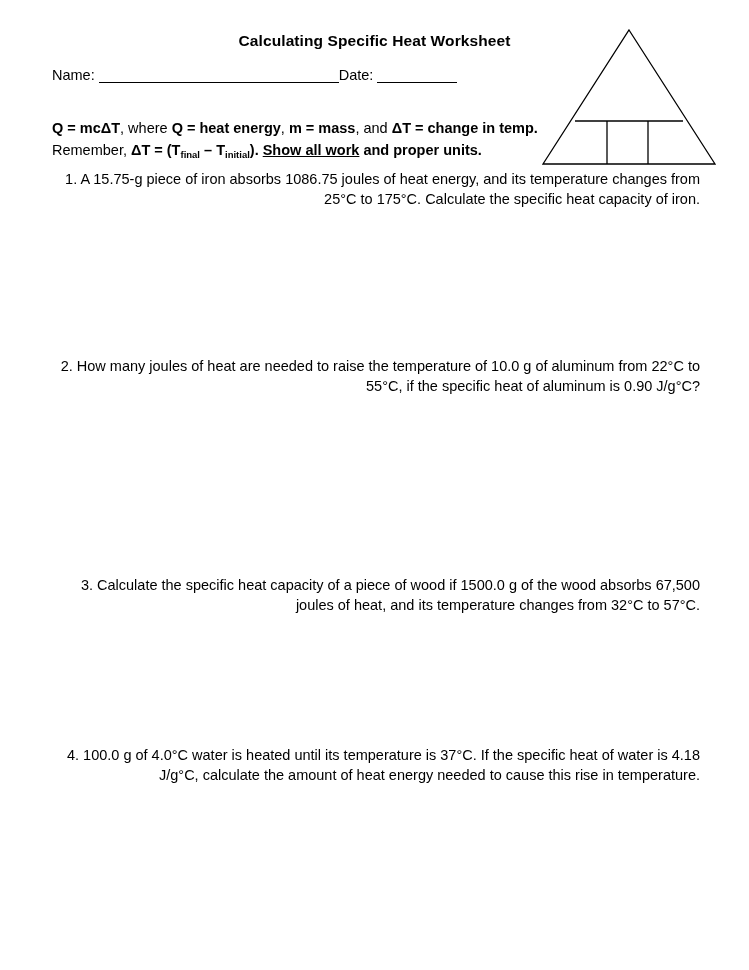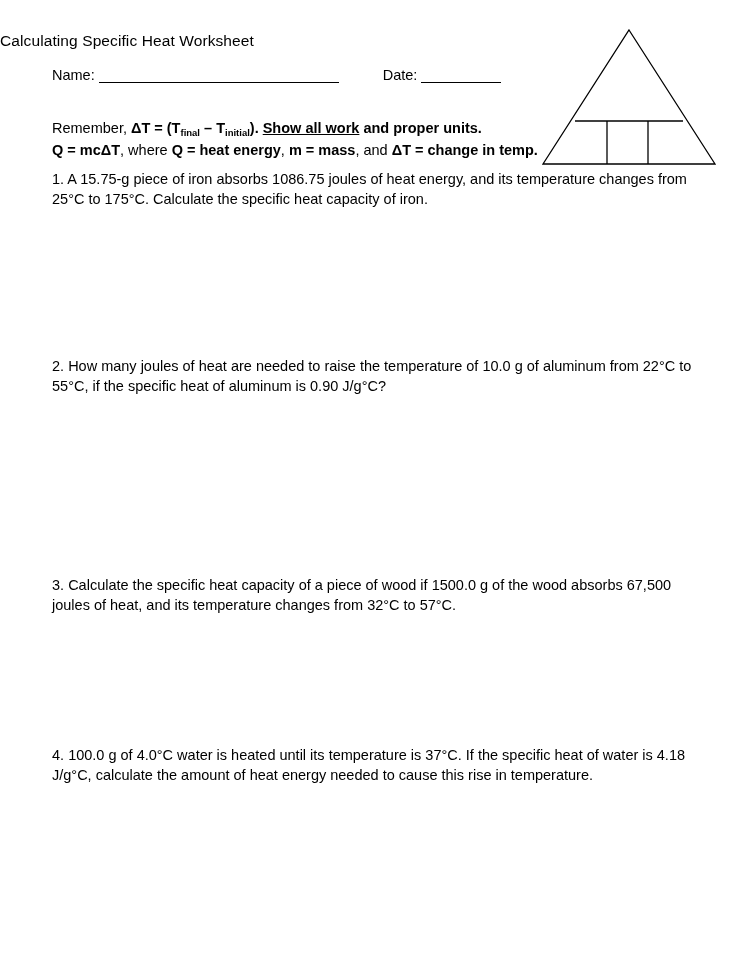--- a/index.html
+++ b/index.html
@@ -19,22 +19,24 @@
     position: relative;
     width: 749px;
     height: 970px;
     box-sizing: border-box;
   }
   .title {
     position: absolute;
     left: 0;
     top: 32px;
     width: 749px;
+    text-align: center;
     font-size: 15.5px;
     letter-spacing: 0.1px;
+    font-weight: bold;
   }
   .name-row {
     position: absolute;
     left: 52px;
     top: 67px;
     width: 500px;
     font-size: 14.5px;
   }
   .name-label {
     display: inline-block;
@@ -43,21 +45,20 @@
   .blank-long {
     display: inline-block;
     width: 240px;
     border-bottom: 1px solid #000;
     height: 14px;
     margin-left: 4px;
     vertical-align: bottom;
   }
   .date-label {
     display: inline-block;
-    margin-left: 44px;
   }
   .blank-short {
     display: inline-block;
     width: 80px;
     border-bottom: 1px solid #000;
     height: 14px;
     margin-left: 4px;
     vertical-align: bottom;
   }
   .formula-block {
@@ -86,20 +87,21 @@
     top: 26px;
     width: 178px;
     height: 142px;
   }
   .q {
     position: absolute;
     left: 52px;
     width: 648px;
     font-size: 14.5px;
     line-height: 1.35;
+    text-align: right;
   }
   .q1 { top: 170px; }
   .q2 { top: 357px; }
   .q3 { top: 576px; }
   .q4 { top: 746px; }
 </style>
 </head>
 <body>
 
 <div class="page">
@@ -113,22 +115,22 @@
   <div class="triangle-box">
     <svg width="178" height="142" viewBox="0 0 178 142">
       <polygon points="89,4 175,138 3,138" fill="none" stroke="#000000" stroke-width="1.3"></polygon>
       <line x1="35" y1="95" x2="143" y2="95" stroke="#000000" stroke-width="1.3"></line>
       <line x1="67" y1="95" x2="67" y2="138" stroke="#000000" stroke-width="1.3"></line>
       <line x1="108" y1="95" x2="108" y2="138" stroke="#000000" stroke-width="1.3"></line>
     </svg>
   </div>
 
   <div class="formula-block">
+    <div><b><span>Q = mc</span><span>Δ</span><span>T</span></b><span>, where </span><b>Q = heat energy</b><span>, </span><b>m = mass</b><span>, and </span><b><span>Δ</span><span>T = change in temp.</span></b></div>
     <div><span>Remember, </span><b><span>Δ</span><span>T = (T</span><sub>final</sub><span> – T</span><sub>initial</sub><span>).  </span><span class="u">Show all work</span><span> and proper units.</span></b></div>
-    <div><b><span>Q = mc</span><span>Δ</span><span>T</span></b><span>, where </span><b>Q = heat energy</b><span>, </span><b>m = mass</b><span>, and </span><b><span>Δ</span><span>T = change in temp.</span></b></div>
   </div>
 
   <div class="q q1">
     <span>1.</span>
     <span>A 15.75-g piece of iron absorbs 1086.75 joules of heat energy, and its temperature changes from 25°C to 175°C.  Calculate the specific heat capacity of iron.</span>
   </div>
 
   <div class="q q2">
     <span>2.</span>
     <span>How many joules of heat are needed to raise the temperature of 10.0 g of aluminum from 22°C to 55°C, if the specific heat of aluminum is 0.90 J/g°C?</span>

